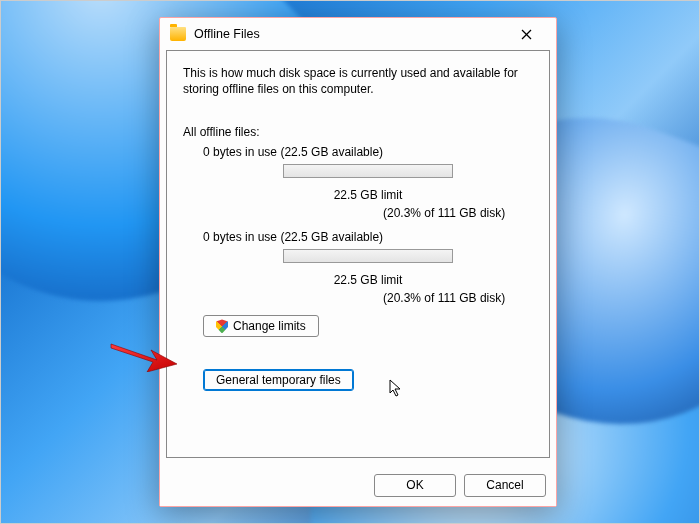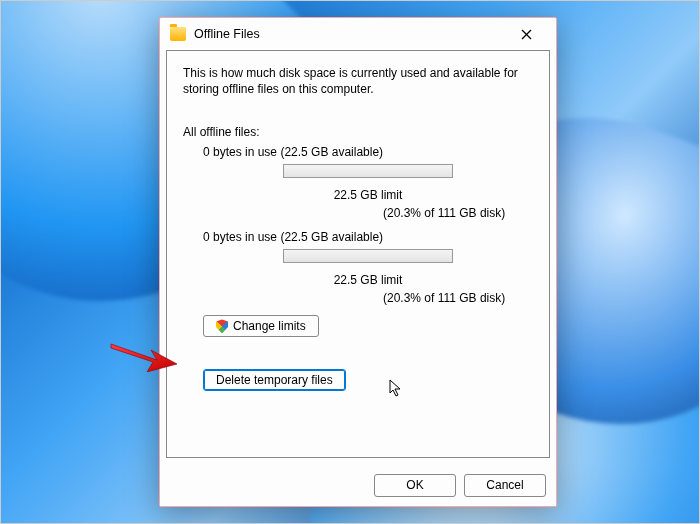--- a/index.html
+++ b/index.html
@@ -196,21 +196,21 @@
 
     <div class="change-limits-row">
       <button class="btn">
         <span class="shield-icon"></span>
         <span>Change limits</span>
       </button>
     </div>
 
     <div class="delete-row">
       <button class="btn highlight">
-        <span>Delete temporary files</span>
+        <span>General temporary files</span>
       </button>
     </div>
   </div>
 
   <div class="dialog-footer">
     <button class="btn">OK</button>
     <button class="btn">Cancel</button>
   </div>
 </div>
 

